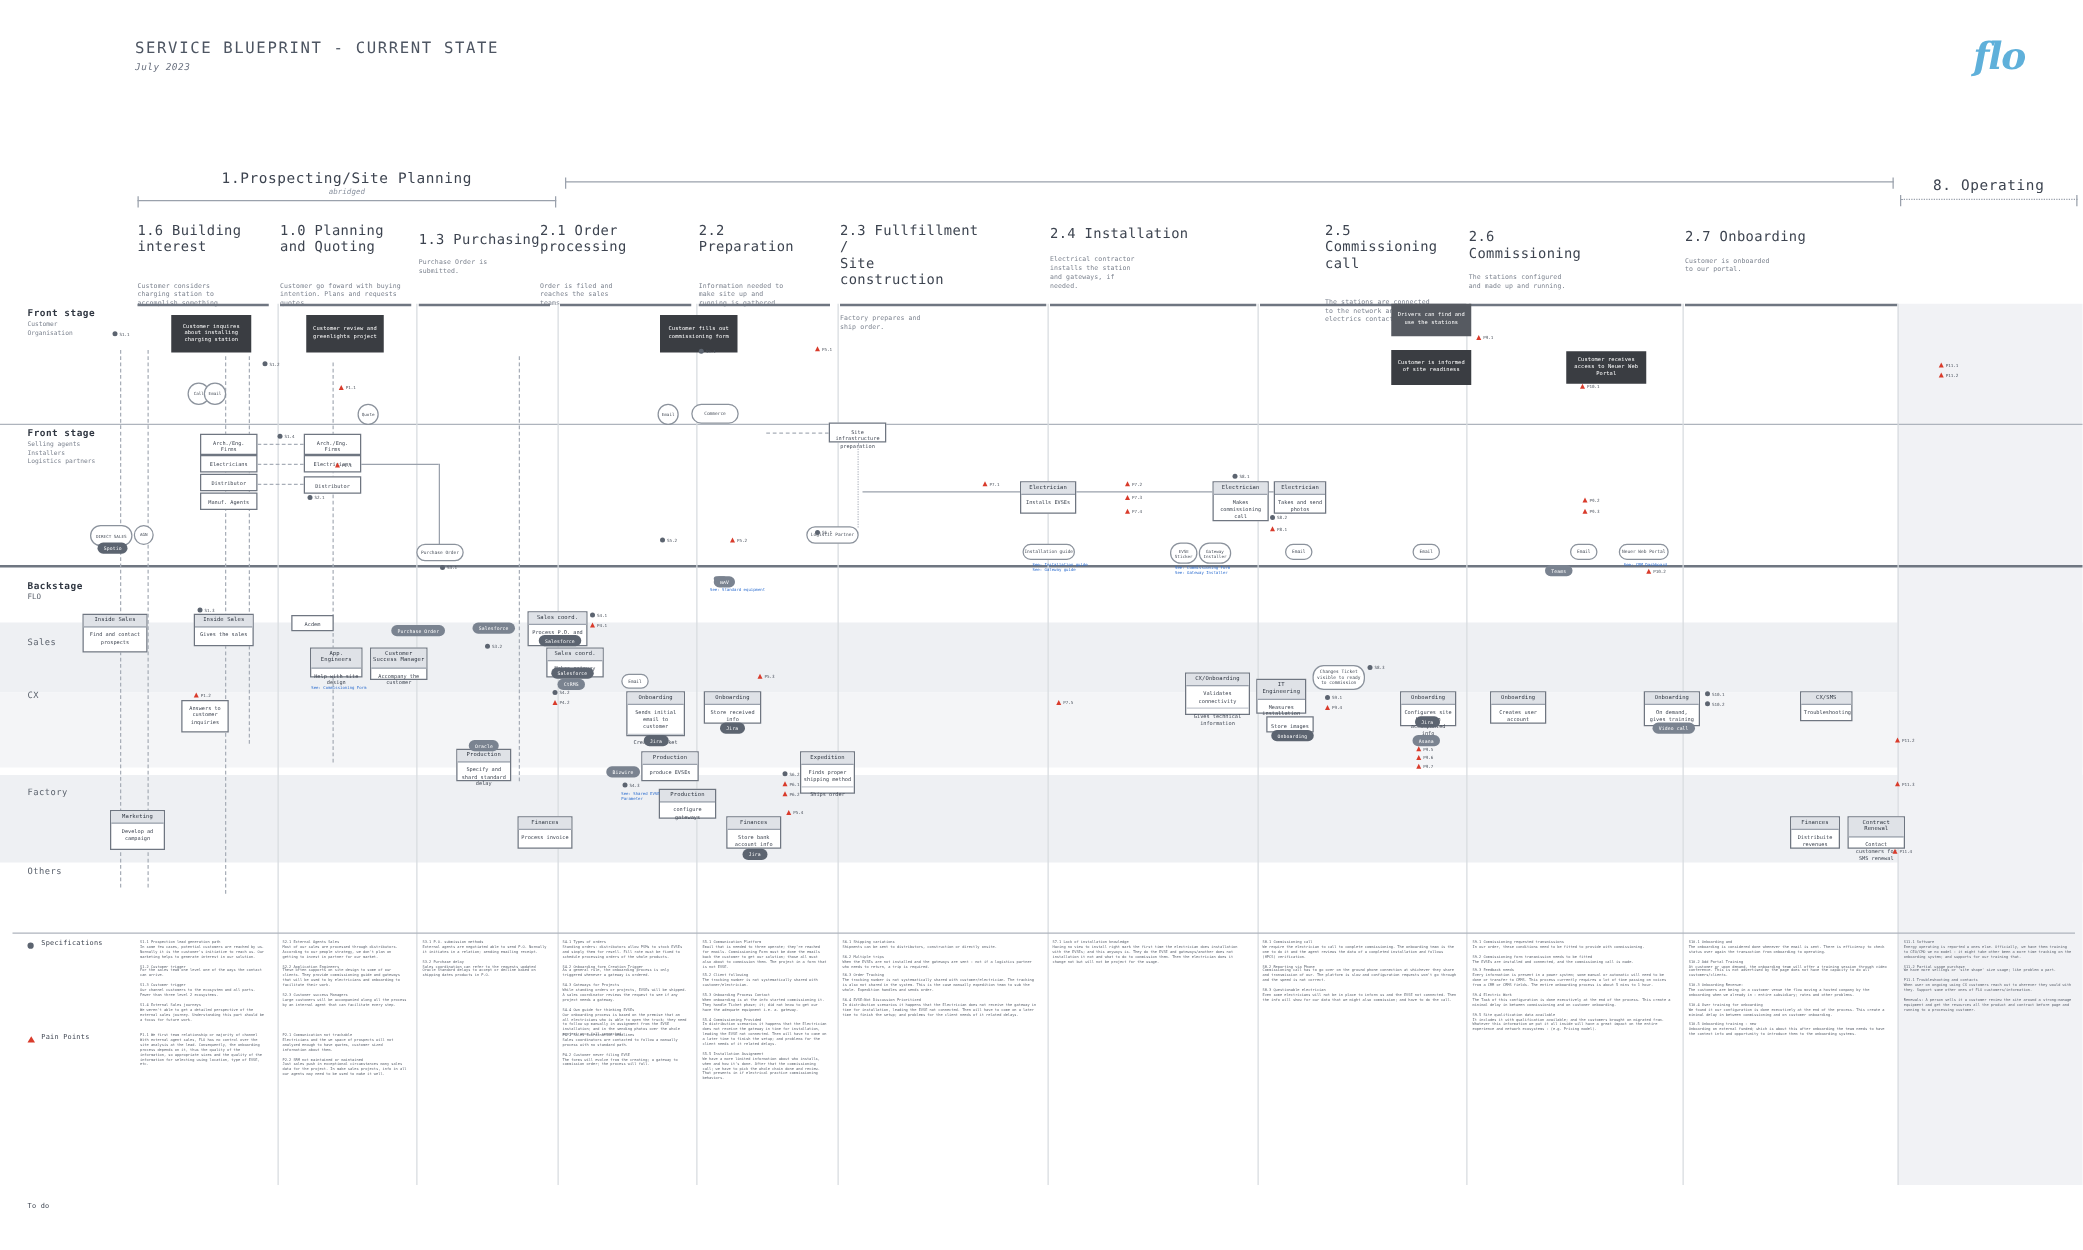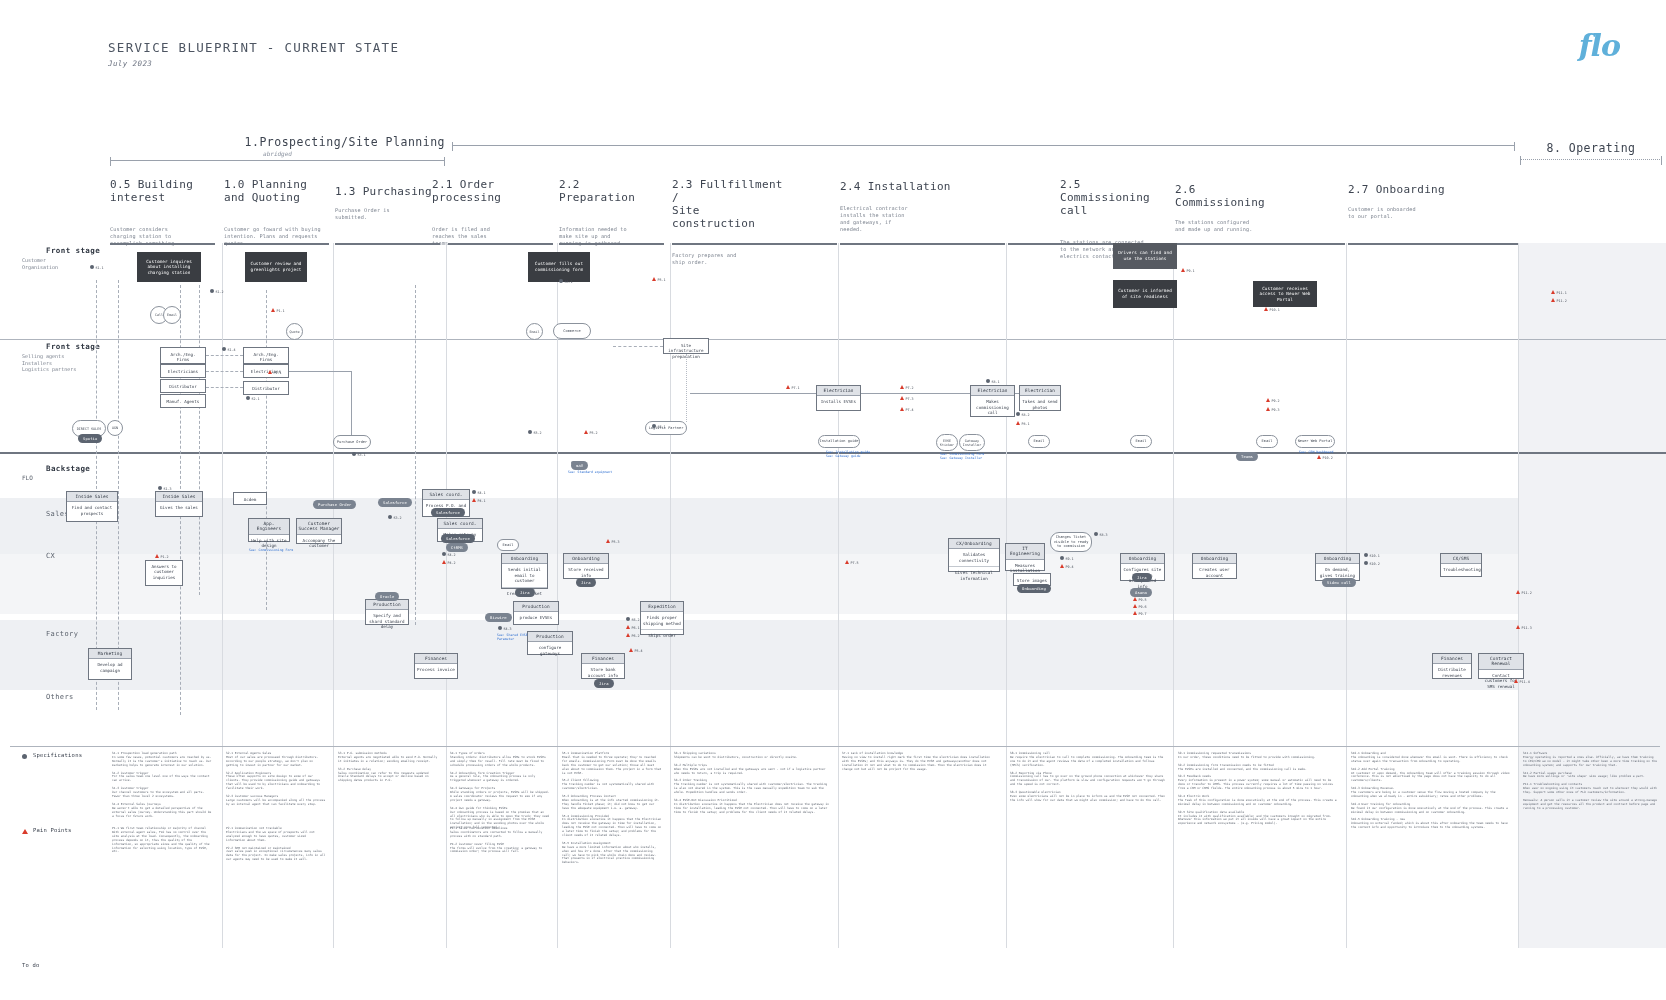--- a/index.html
+++ b/index.html
@@ -8,21 +8,21 @@
     width:1666px; height:1000px;
     background:#ffffff;
     font-family:"DejaVu Sans Mono", monospace;
     color:#3d4450;
     overflow:hidden;
     position:relative;
   }
   
   #header { position:absolute; left:108px; top:24px; }
   #title { font-size:25px; font-weight:bold; letter-spacing:2px; color:#3d4450; font-family:"DejaVu Sans Mono", monospace;}
-  #subtitle { font-size:12.5px; letter-spacing:1.3px; color:#4d5562; margin-top:16px;}
+  #subtitle { font-size:12.5px; letter-spacing:1.3px; color:#4d5562; margin-top:6px;}
   #date { font-size:7.5px; font-style:italic; color:#6b7280; margin-top:4px; letter-spacing:.4px;}
   #logo { position:absolute; right:46px; top:28px; font-size:30px; color:#5fb0da;
           font-family:"DejaVu Serif", serif; font-style:italic; font-weight:bold; letter-spacing:-1px;}
 
   
   .phase { position:absolute; }
   .phase .plabel { font-size:11.5px; color:#3d4450; white-space:nowrap; letter-spacing:.5px;}
   .phase .psub { font-size:6px; font-style:italic; color:#8b93a0; text-align:center; margin-top:1px;}
   .phase .pbar { border-top:1px solid #9aa1ac; height:1px; margin-top:3px; position:relative;}
   .phase .pbar::before, .phase .pbar::after { content:""; position:absolute; top:-4px; width:1px; height:9px; background:#9aa1ac;}
@@ -37,21 +37,21 @@
   
   .vdiv { position:absolute; width:1px; background:#d8dbe0; }
   .hrule { position:absolute; height:1px; background:#aeb4bd; }
   .hrule.thick { height:2px; background:#6f7681; }
   .lanefill { position:absolute; background:#eef0f3; }
   .lanefill.shade2 { background:#f4f5f7; }
   .rightpanel { position:absolute; background:#f1f2f5; }
 
   
   .lanelbl { position:absolute; }
-  .lanelbl .ll-t { font-size:7.5px; font-weight:bold; color:#2f3641; letter-spacing:.4px;margin-left:24px;}
+  .lanelbl .ll-t { font-size:7.5px; font-weight:bold; color:#2f3641; letter-spacing:.4px;}
   .lanelbl .ll-s { font-size:5px; color:#7c838f; line-height:6.5px; margin-top:2px;}
   .lanelbl.plain .ll-t { font-weight:normal; color:#5b626d; font-size:7px;}
 
   
   .node { position:absolute; border:1px solid #6f7681; background:#ffffff; }
   .node .nt { font-size:4.4px; text-align:center; padding:2px 1px; border-bottom:1px solid #9aa1ac;
               background:#dfe2e7; color:#2f3641; line-height:5.4px; letter-spacing:.1px;}
   .node .nb { font-size:4.2px; text-align:center; padding:3px 2px; color:#3d4450; line-height:5.4px;}
   .node.nohdr .nb { padding:4px 2px; }
 
@@ -100,34 +100,34 @@
 </head>
 <body>
 
 <div id="header">
   <div id="subtitle">SERVICE BLUEPRINT - CURRENT STATE</div>
   <div id="date">July 2023</div>
 </div>
 <div id="logo">flo</div>
 
 <div class="phase" id="ph1" style="left:110px; top:135px; width:335px;">
-  <div class="plabel" style="text-align:right">1.Prospecting/Site Planning</div>
+  <div class="plabel" style="text-align:center">1.Prospecting/Site Planning</div>
   <div class="psub">abridged</div>
   <div class="pbar"></div>
 </div>
 <div class="phase" id="ph2" style="left:452px; top:141px; width:1063px;">
   <div class="pbar" style="margin-top:4px"></div>
 </div>
 <div class="phase dotted" id="ph3" style="left:1520px; top:141px; width:142px;">
   <div class="plabel" style="text-align:center">8. Operating</div>
   <div class="pbar" style="margin-top:4px"></div>
 </div>
 
 <div class="colhead" style="left:110px; top:178px; width:105px;">
-  <div class="ch-t" style="white-space: pre-line;">0.5 Building
+  <div class="ch-t" style="white-space: pre-line;">1.6 Building
 interest</div>
   <div class="ch-d" style="white-space: pre-line;">Customer considers
 charging station to
 accomplish something.</div>
 </div>
 <div class="colhead" style="left:224px; top:178px; width:105px;">
   <div class="ch-t" style="white-space: pre-line;">1.0 Planning
 and Quoting</div>
   <div class="ch-d" style="white-space: pre-line;">Customer go foward with buying
 intention. Plans and requests

